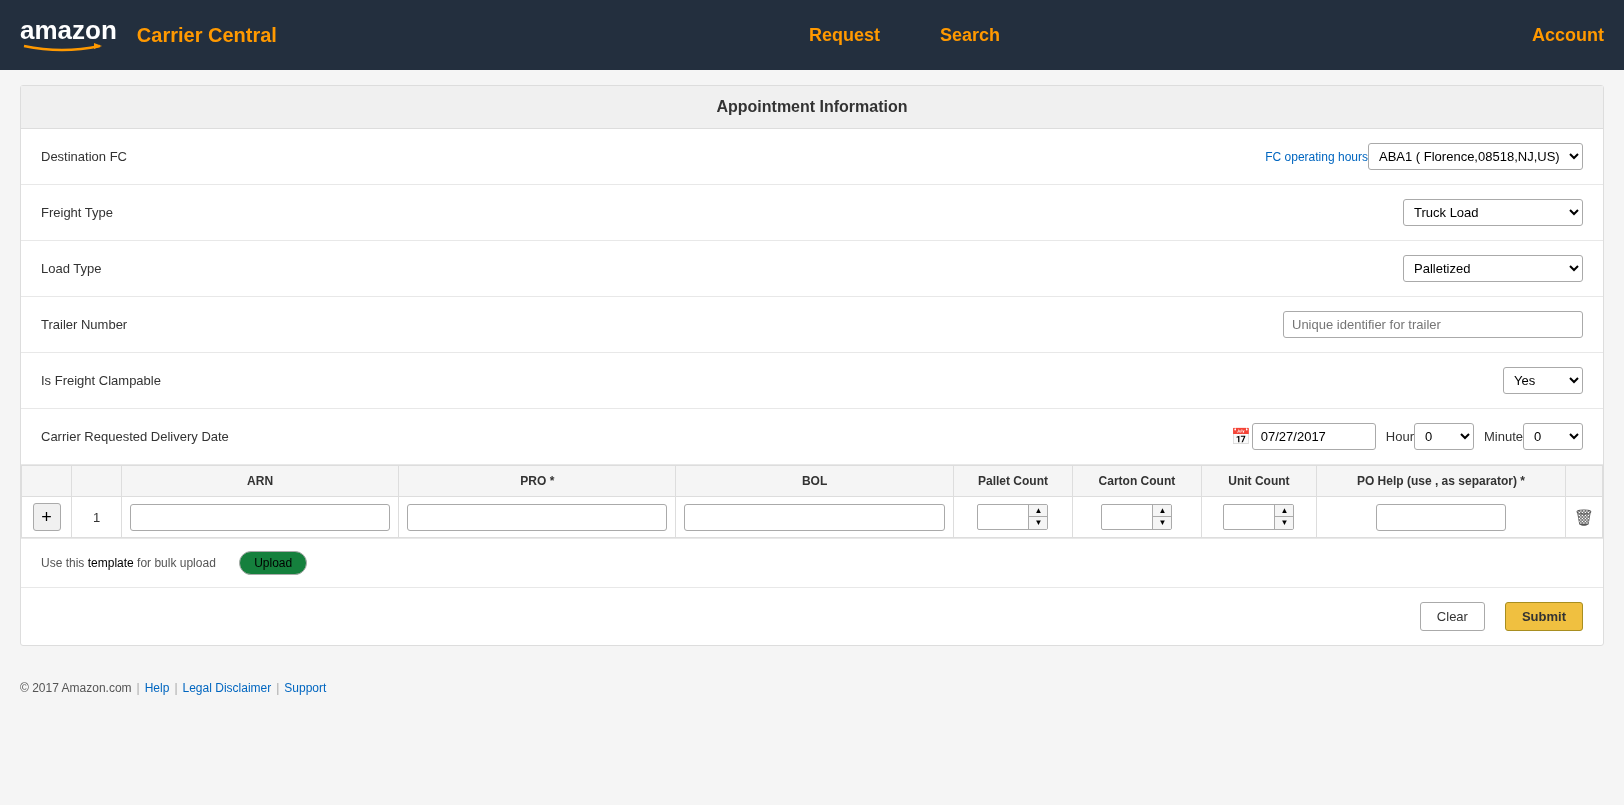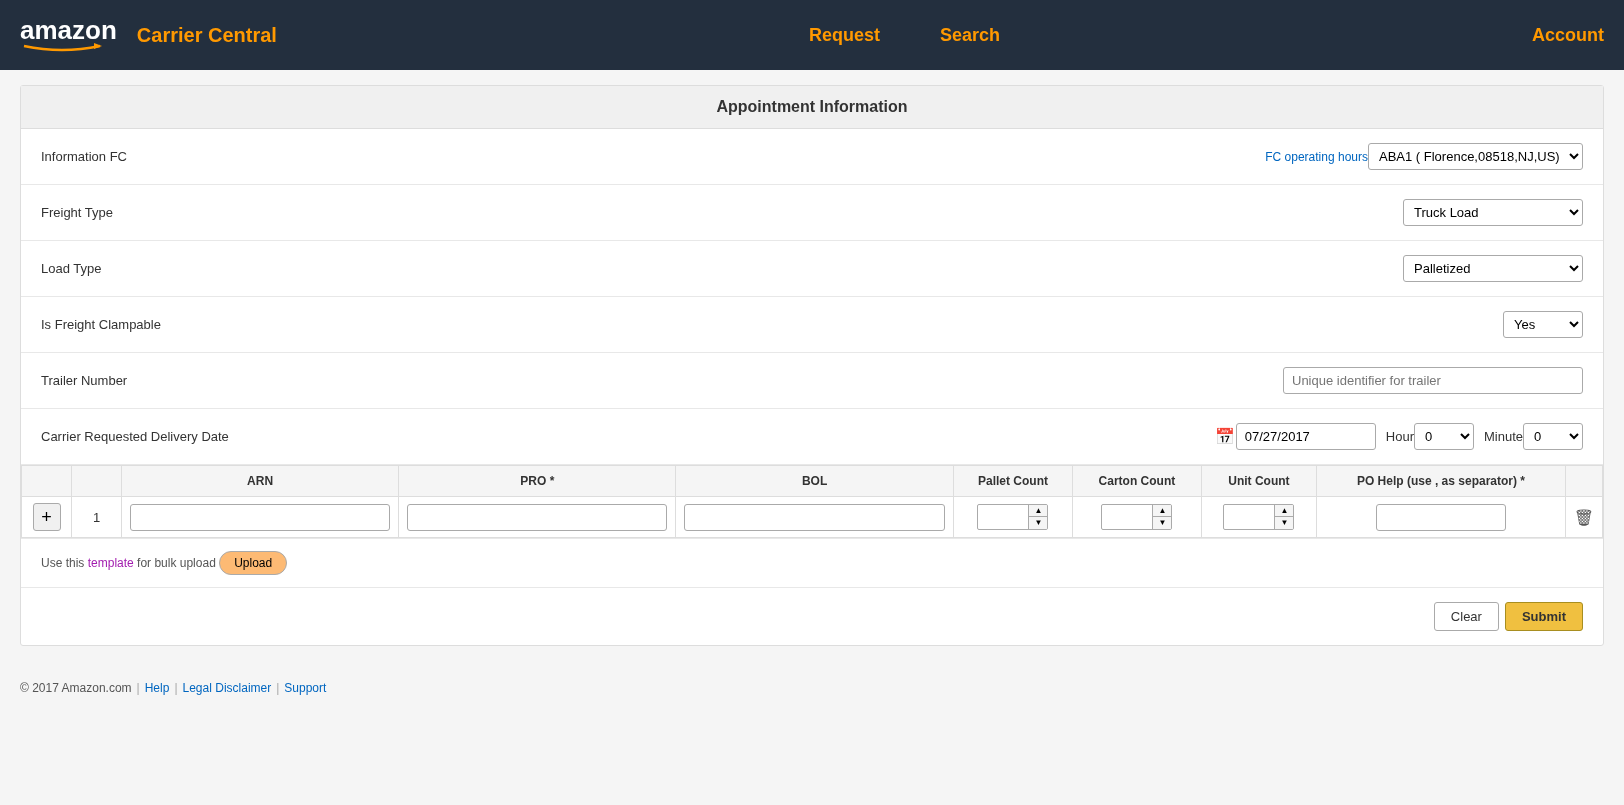--- a/index.html
+++ b/index.html
@@ -99,21 +99,21 @@
       padding: 5px 8px;
       border: 1px solid #aaa;
       border-radius: 3px;
       font-size: 13px;
     }
 
     .trailer-input {
       width: 300px;
     }
     .date-input {
-      width: 140px;
+      width: 124px;
     }
 
     .calendar-icon {
       font-size: 16px;
       cursor: pointer;
       color: #555;
     }
 
     
     .table-section {
@@ -211,40 +211,40 @@
     }
 
     
     .upload-section {
       padding: 12px 20px;
       font-size: 12px;
       color: #555;
       border-bottom: 1px solid #e8e8e8;
     }
     .upload-link {
-      color: #a21caf;
+      color: #000000;
       cursor: pointer;
       text-decoration: none;
     }
     .upload-btn {
-      background: #fdba74;
+      background: #15803d;
       border: 1px solid #aaa;
       border-radius: 12px;
       padding: 4px 14px;
       font-size: 12px;
       cursor: pointer;
-      margin-left: 0;
+      margin-left: 20px;
     }
 
     
     .action-section {
       padding: 14px 20px;
       display: flex;
       justify-content: flex-end;
-      gap: 6px;
+      gap: 20px;
     }
     .btn-clear {
       background: white;
       border: 1px solid #aaa;
       border-radius: 3px;
       padding: 6px 16px;
       font-size: 13px;
       cursor: pointer;
       color: #333;
     }
@@ -316,21 +316,21 @@
 </div>
 
 <div class="main-content">
   <div class="card">
 
     <div class="card-header">
       <span>Appointment Information</span>
     </div>
 
     <div class="form-section">
-      <span class="form-label">Information FC</span>
+      <span class="form-label">Destination FC</span>
       <div class="form-control-right">
         <a href="#" class="fc-operating-link">FC operating hours</a>
         <select>
           <option>ABA1 ( Florence,08518,NJ,US)</option>
           <option>ABA2 ( Florence,08518,NJ,US)</option>
           <option>ABW1 ( Seattle,98101,WA,US)</option>
         </select>
       </div>
     </div>
 
@@ -349,33 +349,33 @@
       <span class="form-label">Load Type</span>
       <div class="form-control-right">
         <select>
           <option>Palletized</option>
           <option>Floor Loaded</option>
         </select>
       </div>
     </div>
 
     <div class="form-section">
+      <span class="form-label">Trailer Number</span>
+      <div class="form-control-right">
+        <input type="text" class="trailer-input" placeholder="Unique identifier for trailer" style="">
+      </div>
+    </div>
+
+    <div class="form-section">
       <span class="form-label">Is Freight Clampable</span>
       <div class="form-control-right">
         <select class="small-select">
           <option>Yes</option>
           <option>No</option>
         </select>
-      </div>
-    </div>
-
-    <div class="form-section">
-      <span class="form-label">Trailer Number</span>
-      <div class="form-control-right">
-        <input type="text" class="trailer-input" placeholder="Unique identifier for trailer" style="">
       </div>
     </div>
 
     <div class="form-section">
       <span class="form-label">Carrier Requested Delivery Date</span>
       <div class="form-control-right">
         <span class="calendar-icon">📅</span>
         <input type="text" class="date-input" value="07/27/2017" style="">
         <span style="margin-left:10px;">Hour</span>
         <select class="small-select" style="min-width:60px;">

